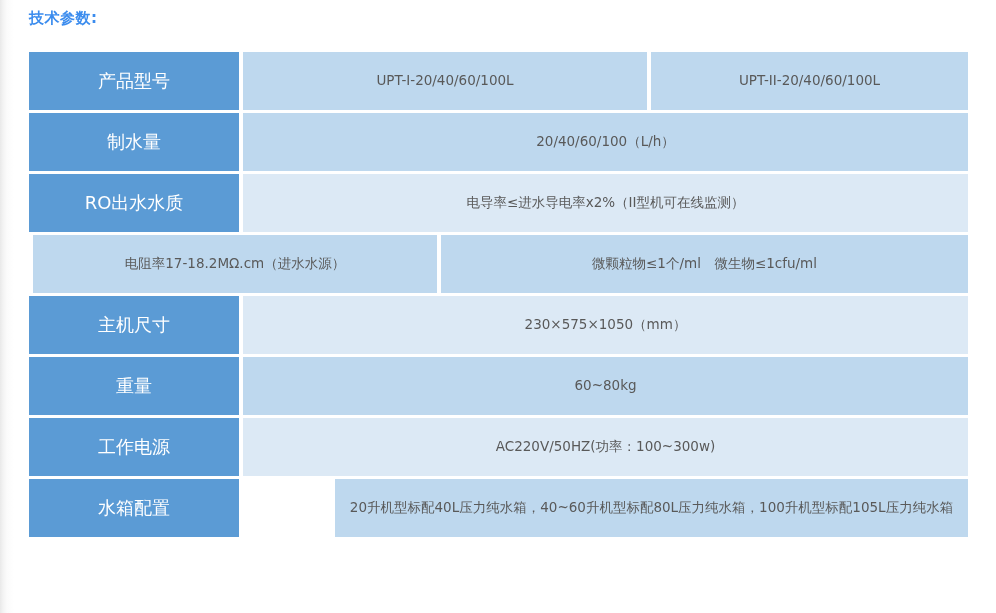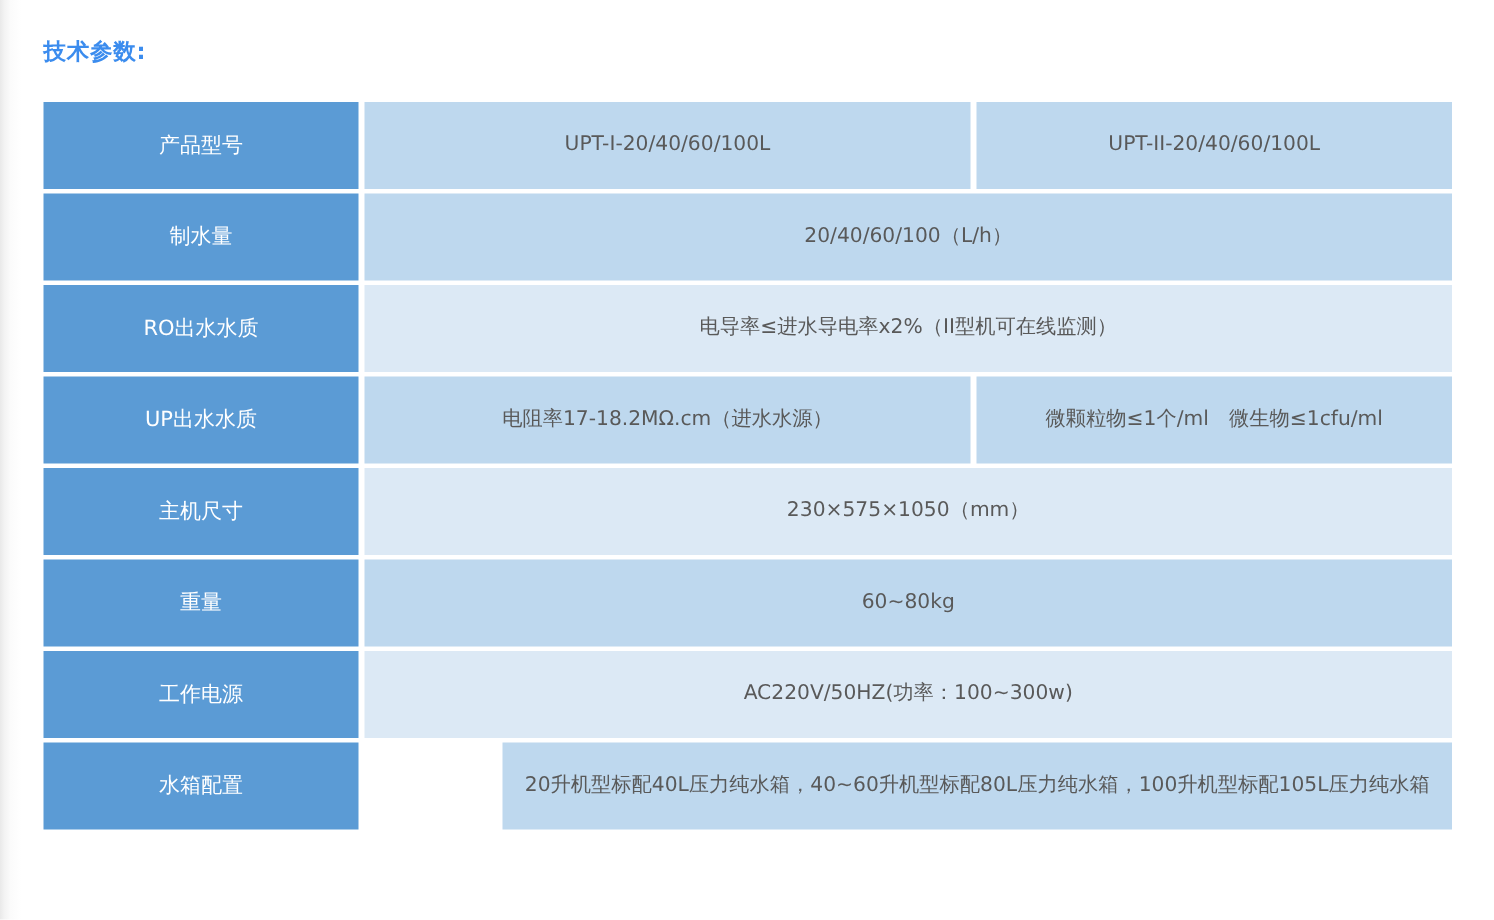--- a/index.html
+++ b/index.html
@@ -21,21 +21,21 @@
     left: 0;
     top: 0;
     width: 14px;
     height: 613px;
     background: linear-gradient(to right, #e9e9e9 0px, #f3f3f3 3px, #fbfbfb 7px, #ffffff 14px);
     pointer-events: none;
   }
   .content {
     position: absolute;
     left: 0;
-    top: 16px;
+    top: 0;
     width: 996px;
     height: 546px;
   }
   .section-title {
     position: absolute;
     left: 29px;
     top: 9px;
     font-size: 15px;
     font-weight: bold;
     color: #3b8cee;
@@ -56,21 +56,21 @@
   }
   .spec-row:last-child {
     margin-bottom: 0;
     gap: 46px;
   }
   .cell-label {
     width: 210px;
     flex: 0 0 210px;
     background: #5b9bd5;
     color: #ffffff;
-    font-size: 14px;
+    font-size: 18px;
     display: flex;
     align-items: center;
     justify-content: center;
     text-align: center;
     line-height: 1.35;
   }
   .cell-gap {
     flex: 0 0 4px;
   }
   .cell-value {
@@ -121,21 +121,20 @@
       <div class="cell-value">20/40/60/100（L/h）</div>
     </div>
 
     <div class="spec-row tint-light">
       <div class="cell-label">RO出水水质</div>
       <div class="cell-gap"></div>
       <div class="cell-value">电导率≤进水导电率x2%（II型机可在线监测）</div>
     </div>
 
     <div class="spec-row tint-dark">
-      <div class="cell-label">UP出水水质</div>
       <div class="cell-gap"></div>
       <div class="cell-value col-a">电阻率17-18.2MΩ.cm（进水水源）</div>
       <div class="cell-gap"></div>
       <div class="cell-value col-b">
         <div>
           <span class="val-line">微颗粒物≤1个/ml　微生物≤1cfu/ml</span>
         </div>
       </div>
     </div>
 

